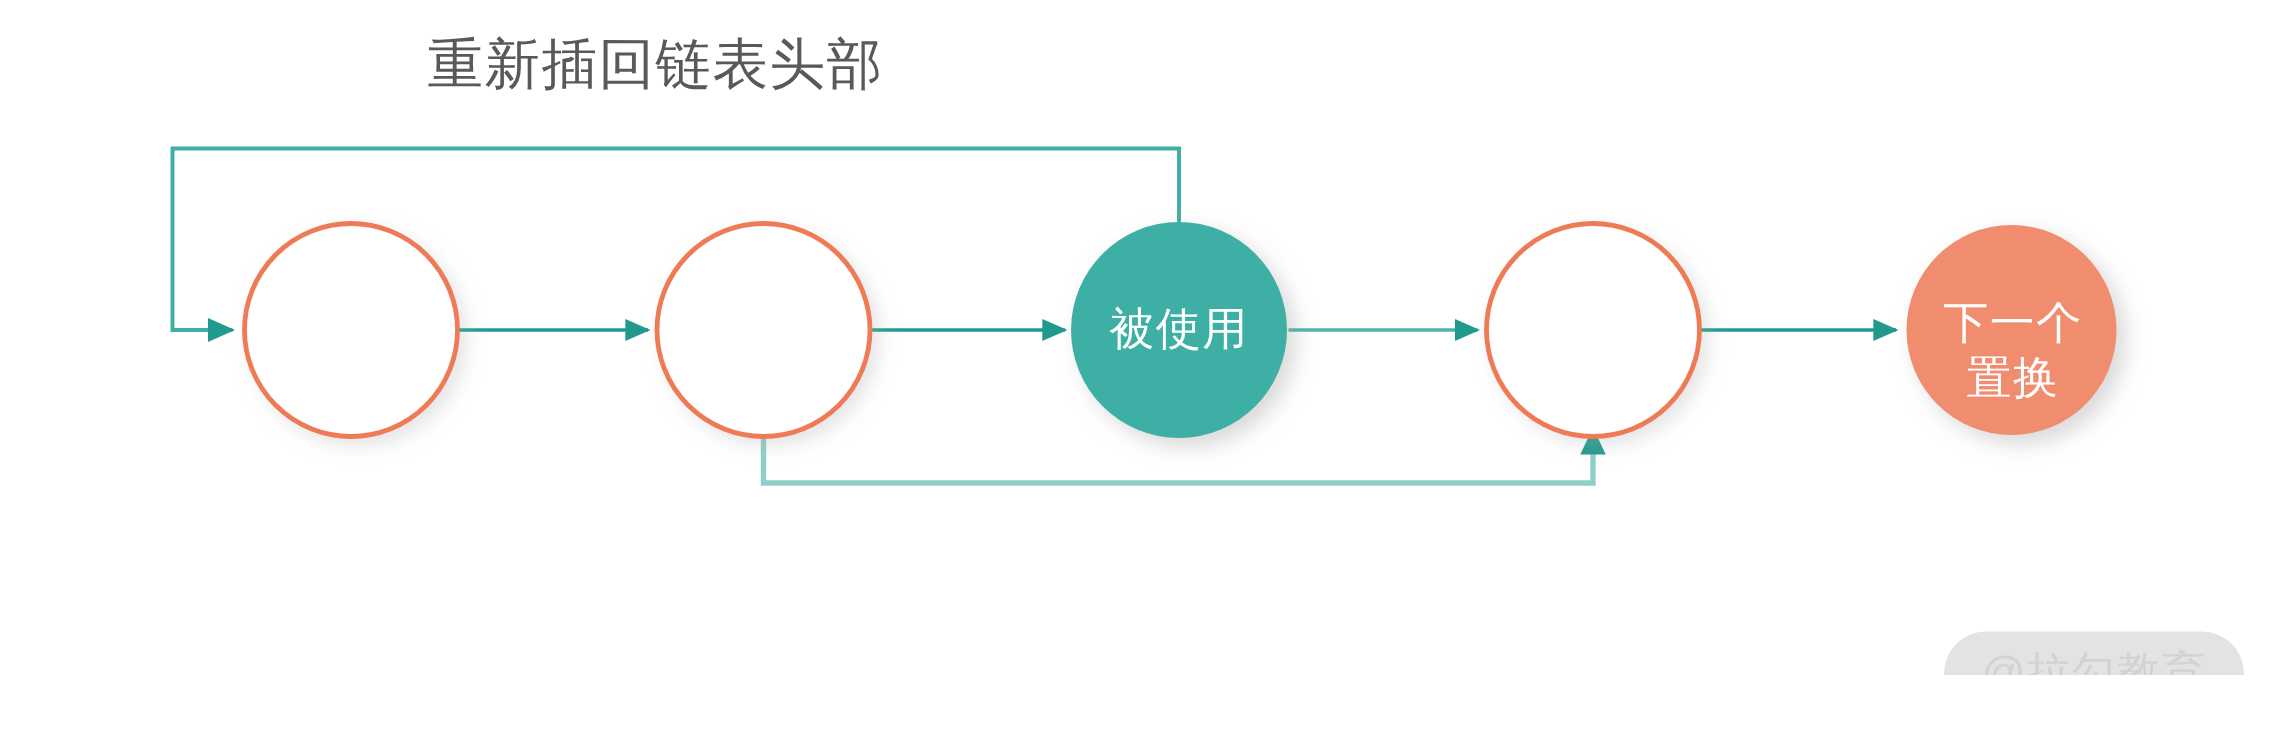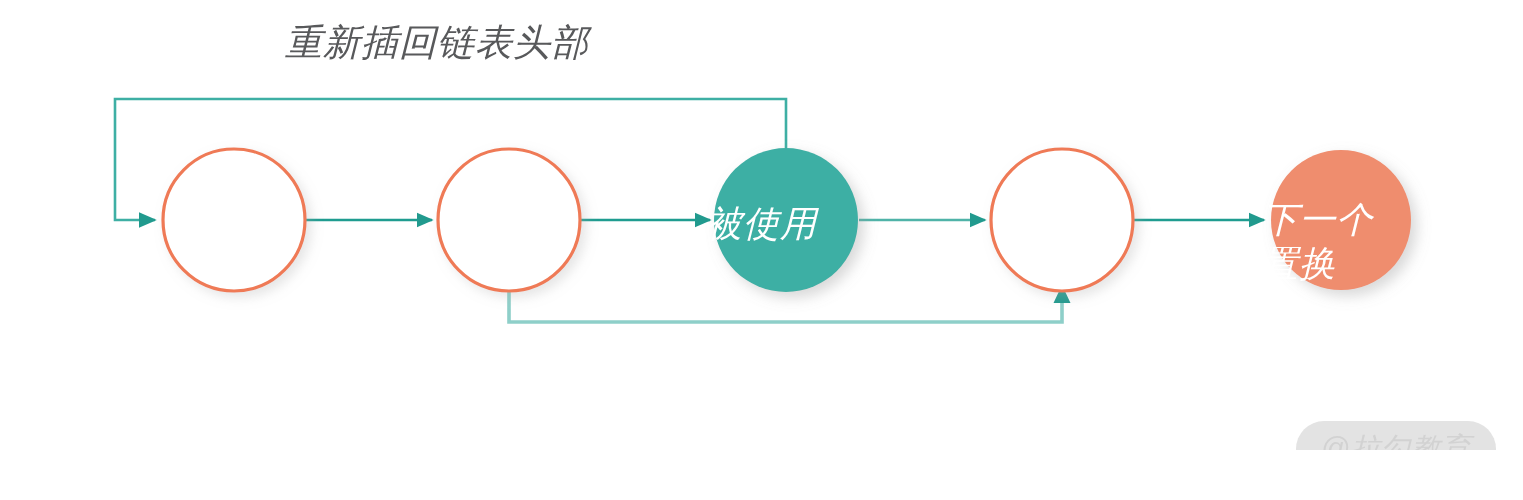--- a/index.html
+++ b/index.html
@@ -10,21 +10,20 @@
   }
   body {
     font-family: "Liberation Sans", "DejaVu Sans", sans-serif;
   }
   #canvas {
     position: relative;
     width: 1523px;
     height: 450px;
     background: #ffffff;
     overflow: hidden;
-    font-style: italic;
   }
   #diagram-svg {
     position: absolute;
     left: 0;
     top: 0;
     width: 1523px;
     height: 500px;
   }
   .diagram-title {
     position: absolute;
@@ -33,22 +32,23 @@
     font-size: 37px;
     line-height: 1.35;
     color: #58595b;
     letter-spacing: 1px;
     white-space: nowrap;
     font-family: "Liberation Sans", "DejaVu Sans", sans-serif;
   }
   .node-label {
     position: absolute;
     color: #ffffff;
-    font-size: 36px;
+    font-size: 30px;
     line-height: 1.22;
+    text-align: center;
     white-space: pre-line;
     letter-spacing: 1px;
     pointer-events: none;
     font-family: "Liberation Sans", "DejaVu Sans", sans-serif;
   }
   .label-used {
     left: 706px;
     top: 202px;
     width: 160px;
   }

